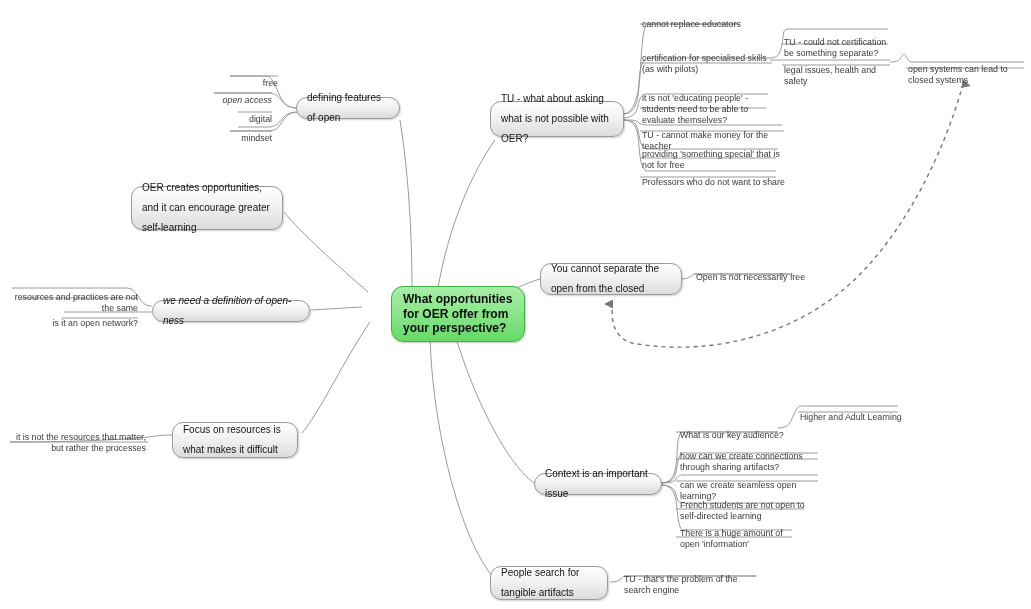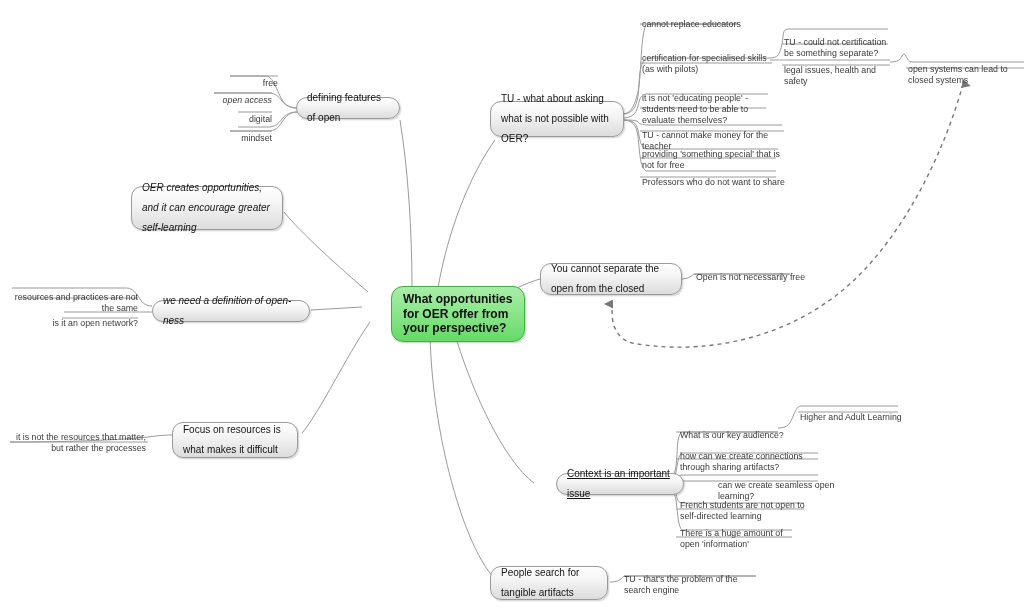--- a/index.html
+++ b/index.html
@@ -211,21 +211,21 @@
   <div class="leaf right" style="left:784px; top:26px; width:112px;">
     <span>TU - could not certification be something separate?</span>
   </div>
   <div class="leaf right" style="left:784px; top:54px; width:116px;">
     <span>legal issues, health and safety</span>
   </div>
   <div class="leaf right" style="left:908px; top:53px; width:122px;">
     <span>open systems can lead to closed systems</span>
   </div>
 
-  <div class="node bubble" style="left:131px; top:186px; width:152px; height:44px;font-style:italic;">
+  <div class="node bubble" style="left:131px; top:186px; width:152px; height:44px;">
     <span>OER creates opportunities, and it can encourage greater self-learning</span>
   </div>
 
   <div class="node bubble" style="left:152px; top:300px; width:158px; height:22px;font-style:italic;">
     <span>we need a definition of open-ness</span>
   </div>
   <div class="leaf left" style="left:8px; top:281px; width:130px;">
     <span>resources and practices are not the same</span>
   </div>
   <div class="leaf left" style="left:30px; top:307px; width:108px;">
@@ -239,30 +239,30 @@
     <span>it is not the resources that matter, but rather the processes</span>
   </div>
 
   <div class="node bubble" style="left:540px; top:263px; width:142px; height:32px;">
     <span>You cannot separate the open from the closed</span>
   </div>
   <div class="leaf right" style="left:696px; top:261px; width:120px;">
     <span>Open is not necessarily free</span>
   </div>
 
-  <div class="node bubble" style="left:556px; top:473px; width:128px; height:22px;text-decoration:underline;">
+  <div class="node bubble" style="left:534px; top:473px; width:128px; height:22px;">
     <span>Context is an important issue</span>
   </div>
   <div class="leaf right" style="left:680px; top:419px; width:112px;">
     <span>What is our key audience?</span>
   </div>
   <div class="leaf right" style="left:680px; top:440px; width:140px;">
     <span>how can we create connections through sharing artifacts?</span>
   </div>
-  <div class="leaf right" style="left:680px; top:469px; width:142px;margin-left:38px;">
+  <div class="leaf right" style="left:680px; top:469px; width:142px;">
     <span>can we create seamless open learning?</span>
   </div>
   <div class="leaf right" style="left:680px; top:489px; width:128px;">
     <span>French students are not open to self-directed learning</span>
   </div>
   <div class="leaf right" style="left:680px; top:517px; width:122px;">
     <span>There is a huge amount of open 'information'</span>
   </div>
   <div class="leaf right" style="left:800px; top:401px; width:110px;">
     <span>Higher and Adult Learning</span>

